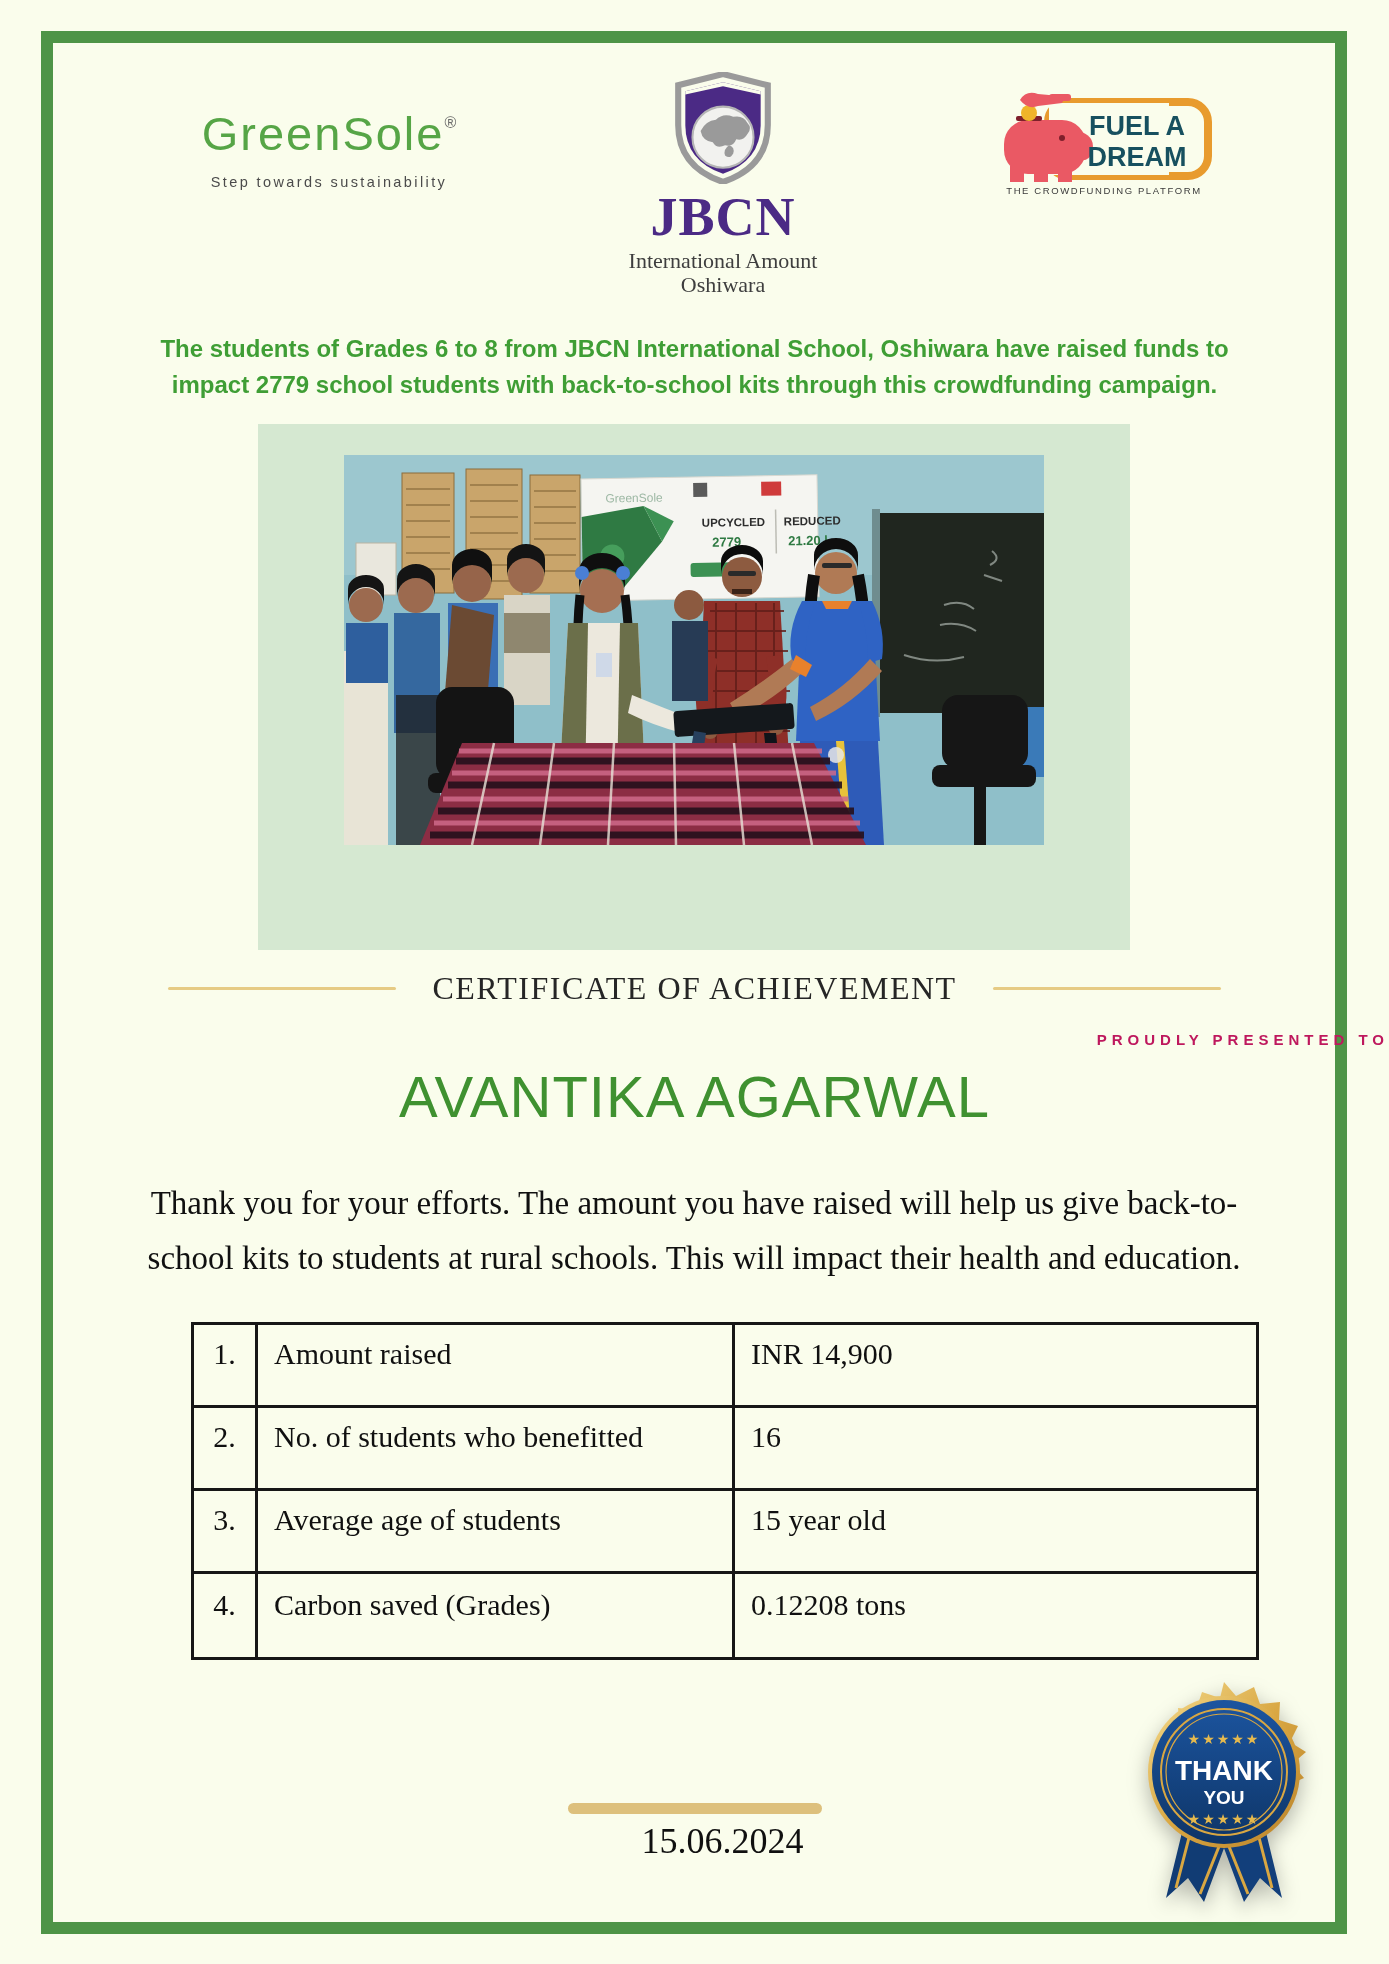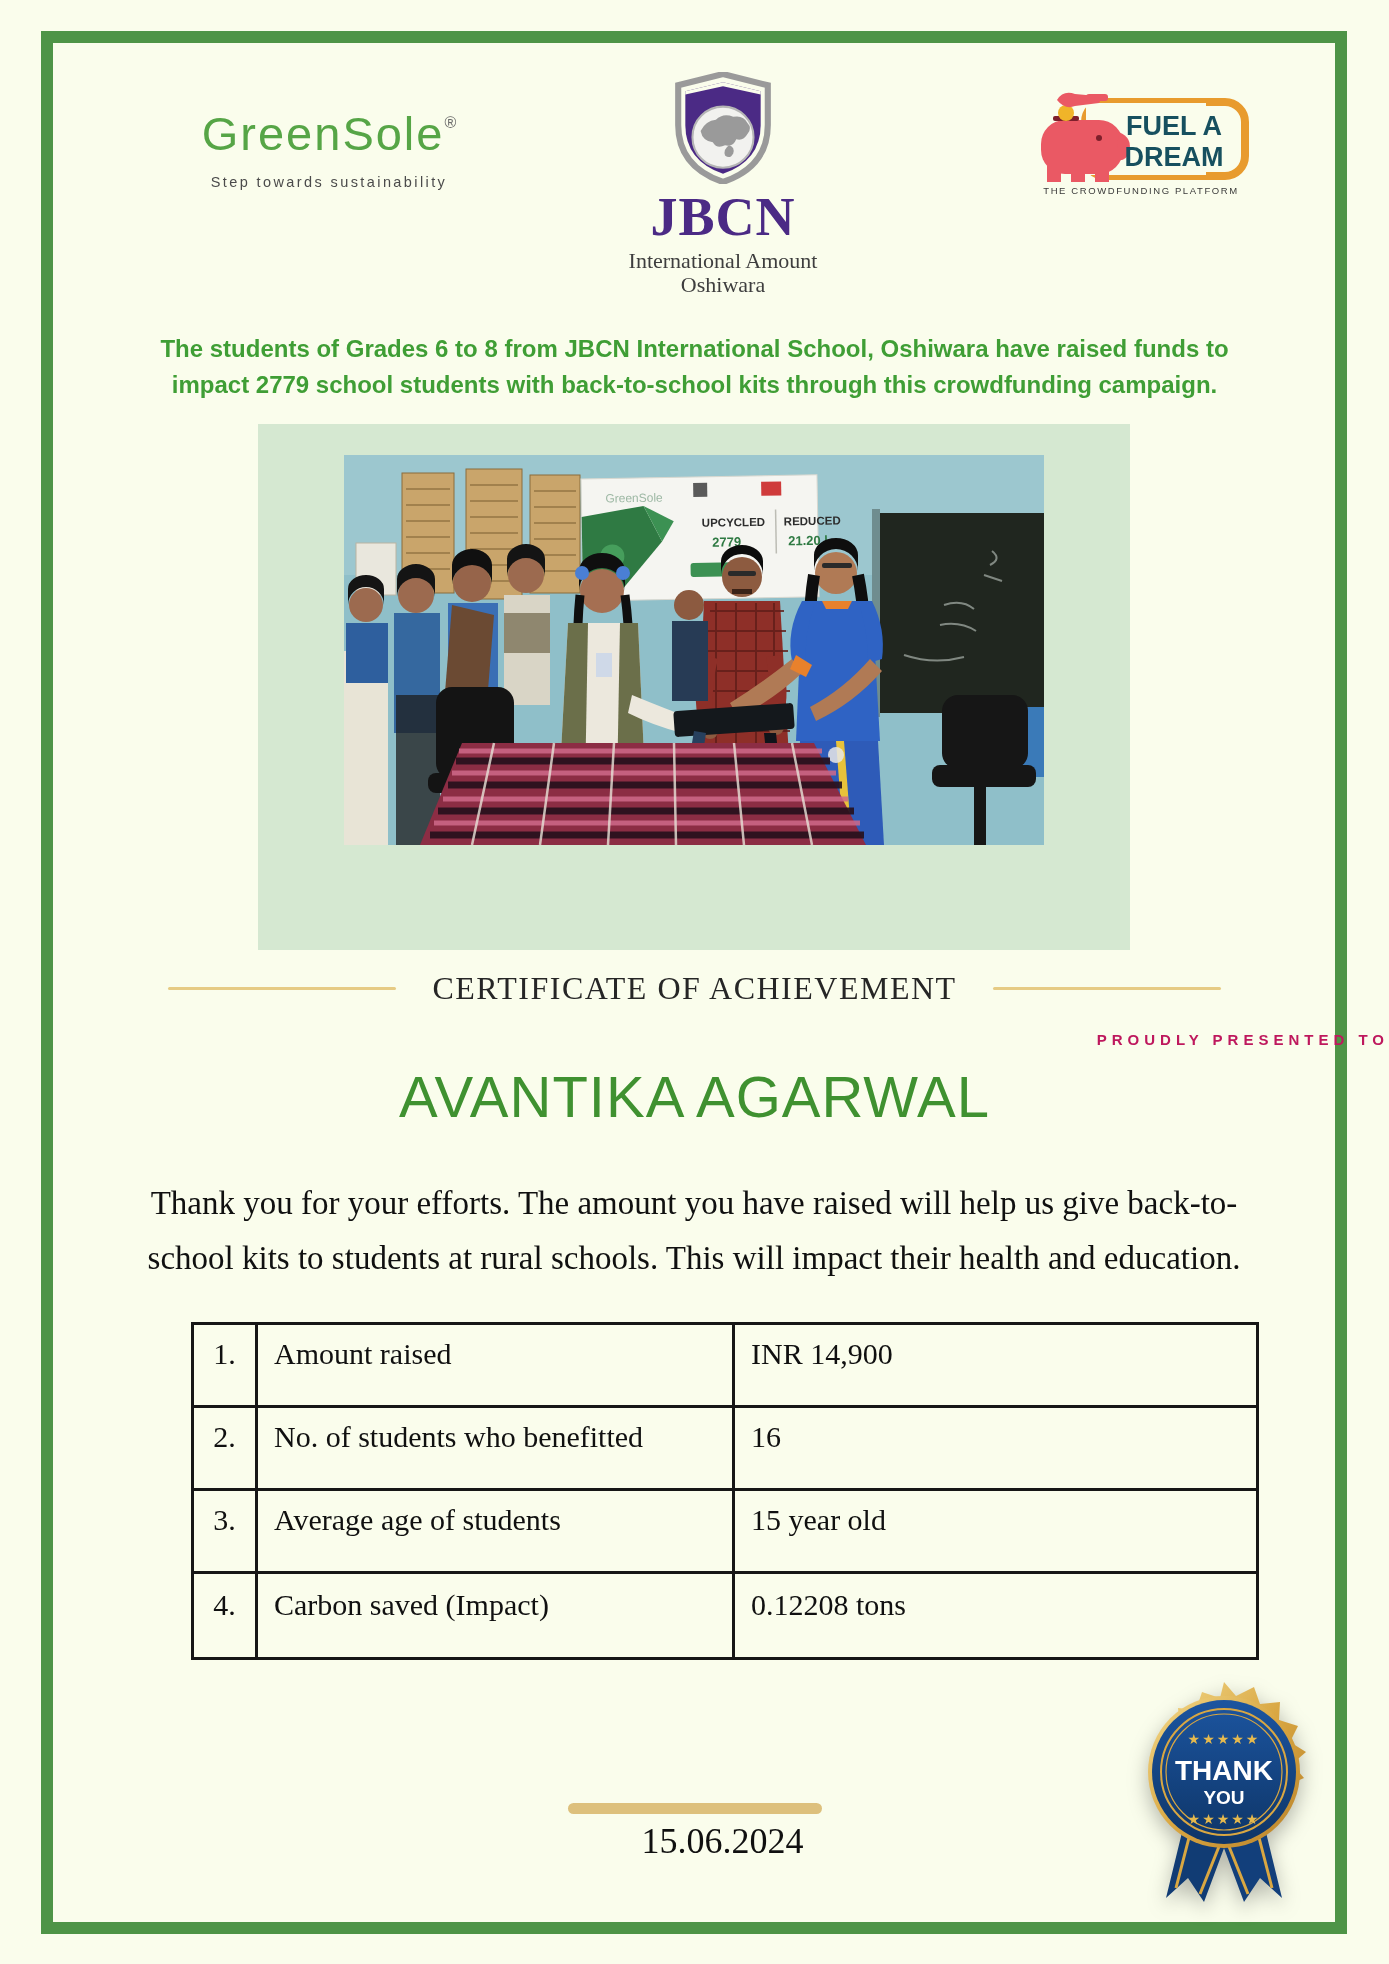--- a/index.html
+++ b/index.html
@@ -23,21 +23,21 @@
     margin-top:17px;font-family:"Liberation Sans",sans-serif;font-size:14.5px;
     color:#4b4b4b;letter-spacing:2.4px;
   }
   .jbcn{position:absolute;left:621px;top:72px;width:204px;text-align:center;}
   .jbcn .word{
     margin-top:2px;font-family:"Liberation Serif",serif;font-weight:700;
     font-size:54px;color:#4b2a85;letter-spacing:1px;line-height:1;
   }
   .jbcn .l1{margin-top:5px;font-size:22px;color:#3e3e3e;line-height:1.1;}
   .jbcn .l2{font-size:22px;color:#3e3e3e;line-height:1.1;}
-  .fad{position:absolute;left:1023px;top:86px;width:230px;text-align:center;}
+  .fad{position:absolute;left:986px;top:86px;width:230px;text-align:center;}
   
   .intro{
     position:absolute;left:0;top:331px;width:100%;text-align:center;
     font-family:"Liberation Sans",sans-serif;font-weight:700;font-size:24px;
     line-height:36px;color:#3f9e35;
   }
   
   .photo-block{position:absolute;left:258px;top:424px;width:872px;height:526px;background:#d5e8d1;}
   .photo-block svg.photo{position:absolute;left:86px;top:31px;}
   .photo-caption{
@@ -320,21 +320,21 @@
 
     <div class="cell num">2.</div>
     <div class="cell">No. of students who benefitted</div>
     <div class="cell last-col">16</div>
 
     <div class="cell num">3.</div>
     <div class="cell">Average age of students</div>
     <div class="cell last-col">15 year old</div>
 
     <div class="cell num last-row">4.</div>
-    <div class="cell last-row">Carbon saved (Impact)</div>
+    <div class="cell last-row">Carbon saved (Grades)</div>
     <div class="cell last-col last-row">0.12208 tons</div>
   </div>
 
   <div class="badge">
     <svg width="192" height="232" viewBox="0 0 192 232">
       <defs>
         <linearGradient id="gold" x1="0" y1="0" x2="1" y2="1">
           <stop offset="0" stop-color="#f3d98b"></stop>
             <stop offset="0.5" stop-color="#d9a742"></stop>
             <stop offset="1" stop-color="#b9822a"></stop>

